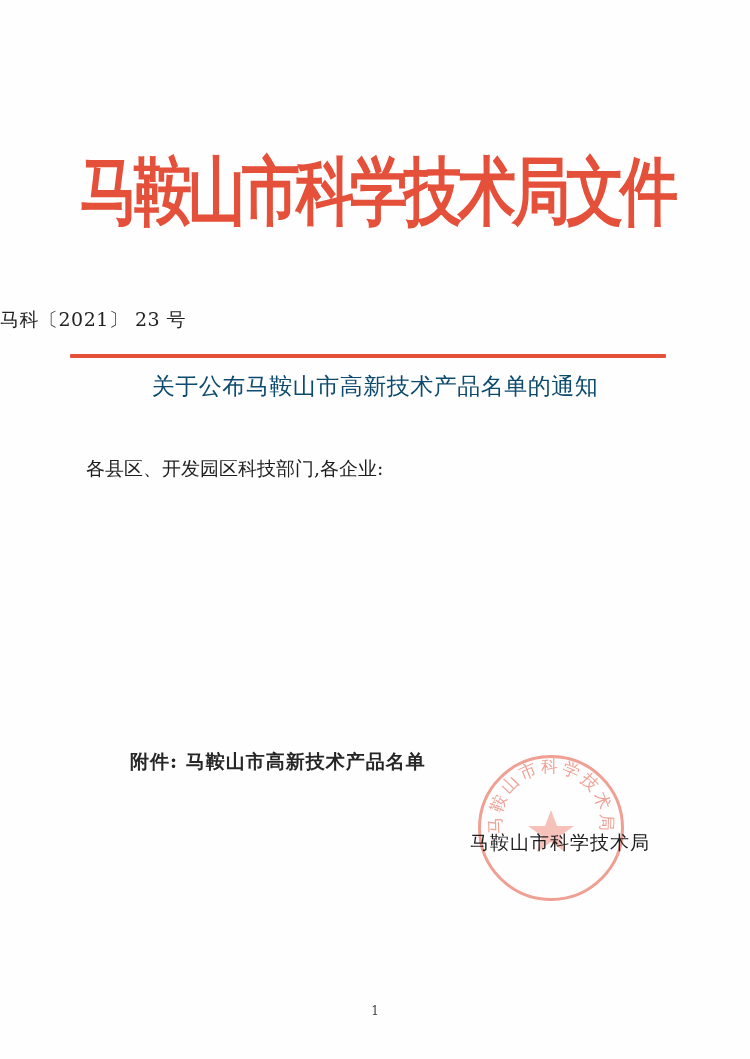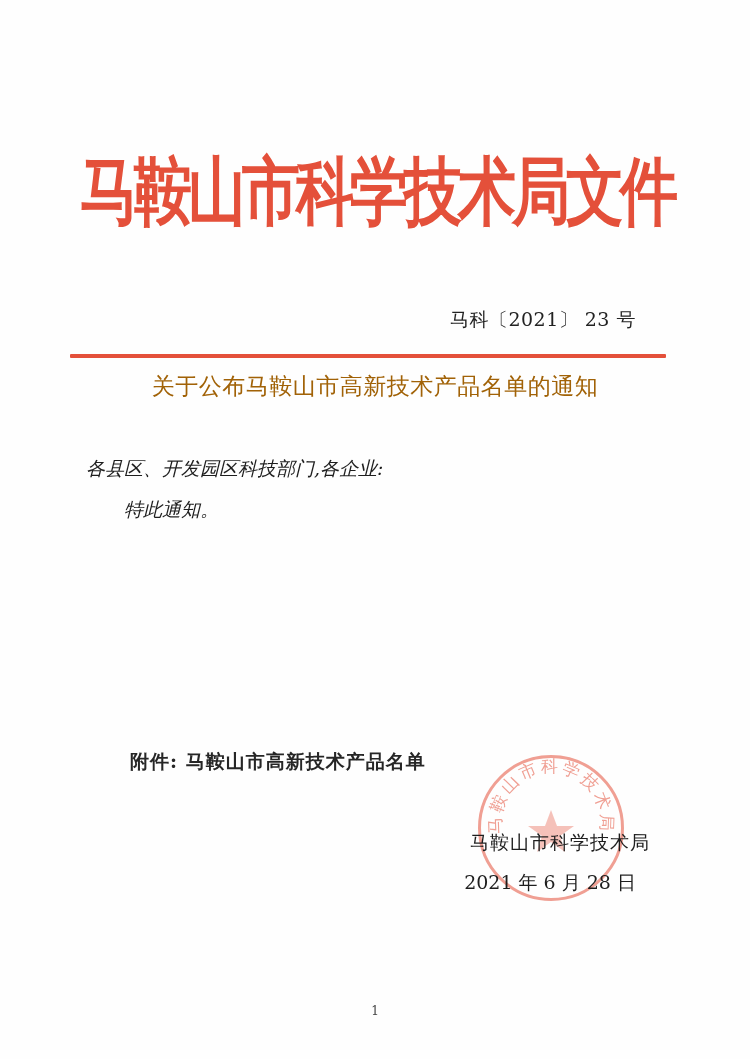--- a/index.html
+++ b/index.html
@@ -35,21 +35,21 @@
       line-height: 80px;
       white-space: nowrap;
       transform: scaleY(1.28);
       transform-origin: center top;
     }
     .doc-number {
       position: absolute;
       left: 0;
       width: 636px;
       top: 306px;
-      text-align: right;
+      text-align: left;
       font-size: 19px;
       line-height: 26px;
       color: #222;
       letter-spacing: 0.5px;
     }
     .red-rule {
       position: absolute;
       left: 70px;
       top: 354px;
       width: 596px;
@@ -59,35 +59,34 @@
     }
     .notice-title {
       position: absolute;
       left: 0;
       width: 750px;
       top: 368px;
       text-align: center;
       font-family: "DejaVu Sans", "Liberation Sans", sans-serif;
       font-size: 23px;
       line-height: 36px;
-      color: #a16207;
+      color: #0c4a6e;
       letter-spacing: 0.5px;
     }
     .body-text {
       position: absolute;
       left: 86px;
       top: 448px;
       width: 580px;
       font-size: 19px;
       line-height: 40.5px;
       color: #1e1e1e;
     }
     .body-text p {
       margin: 0;
-      font-style: italic;
     }
     .addressee {
       text-indent: 0;
     }
     .para {
       text-indent: 38px;
       text-align: justify;
       text-align-last: left;
     }
     .closing {
@@ -152,37 +151,35 @@
   <div class="red-header">马鞍山市科学技术局文件</div>
 
   <div class="doc-number">马科〔2021〕 23 号</div>
 
   <div class="red-rule"></div>
 
   <div class="notice-title">关于公布马鞍山市高新技术产品名单的通知</div>
 
   <div class="body-text">
     <p class="addressee">各县区、开发园区科技部门,各企业:</p>
-    <p class="closing">特此通知。</p>
   </div>
 
   <div class="attachment">附件: 马鞍山市高新技术产品名单</div>
 
   <div class="seal">
     <svg viewBox="0 0 140 140">
       <defs>
         <path id="sealArc" d="M 22 78 A 50 50 0 1 1 118 78" fill="none"></path>
       </defs>
       <text font-family="DejaVu Serif, serif" font-size="17" fill="rgba(228,80,58,0.55)" letter-spacing="3">
         <textPath href="#sealArc" startOffset="50%" text-anchor="middle">马鞍山市科学技术局</textPath>
       </text>
       <polygon points="70,52 76,68 93,68 79,78 84,94 70,84 56,94 61,78 47,68 64,68" fill="rgba(228,80,58,0.35)"></polygon>
     </svg>
   </div>
 
   <div class="signature">
     <div class="org">马鞍山市科学技术局</div>
-    <div class="date">2021 年 6 月 28 日</div>
   </div>
 
   <div class="page-number">1</div>
 
 </div>
 
 </body></html>

